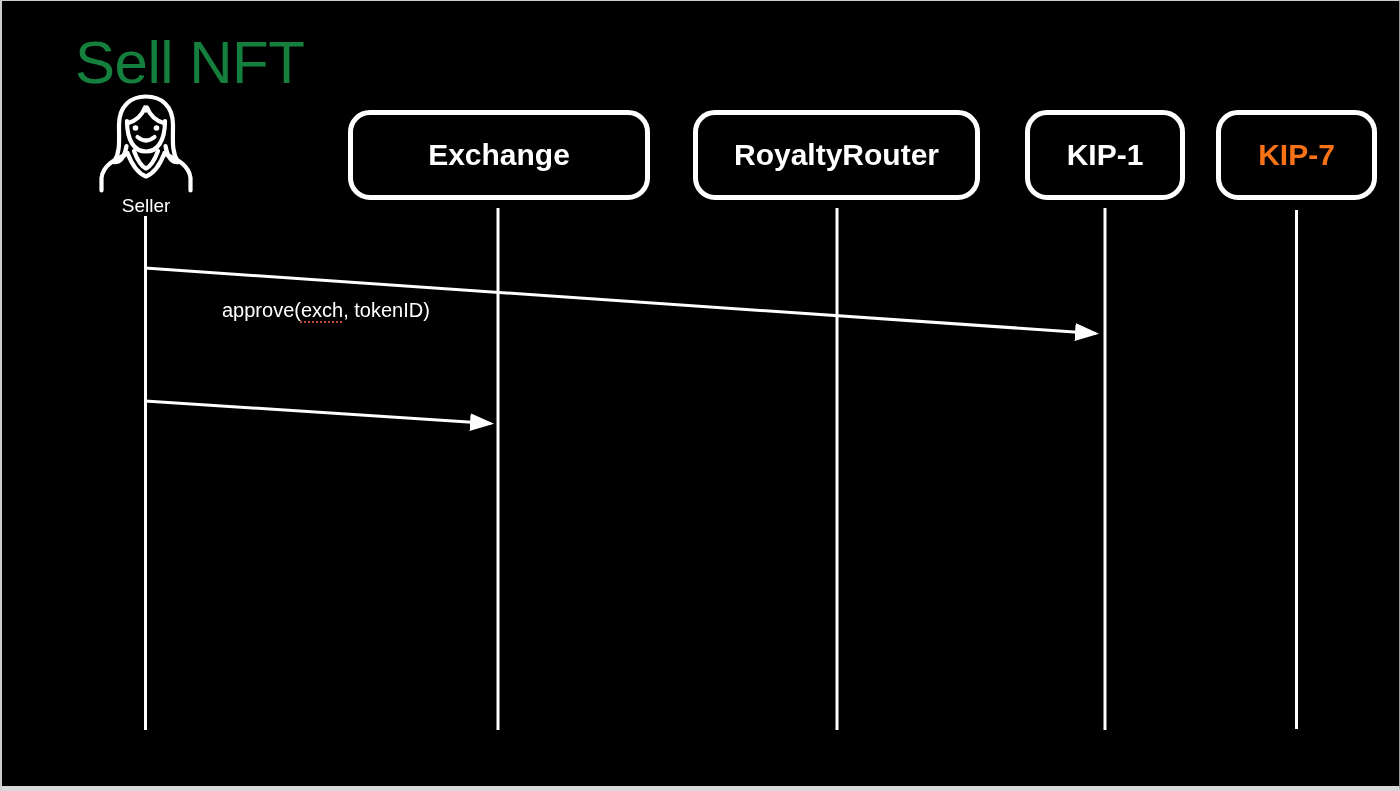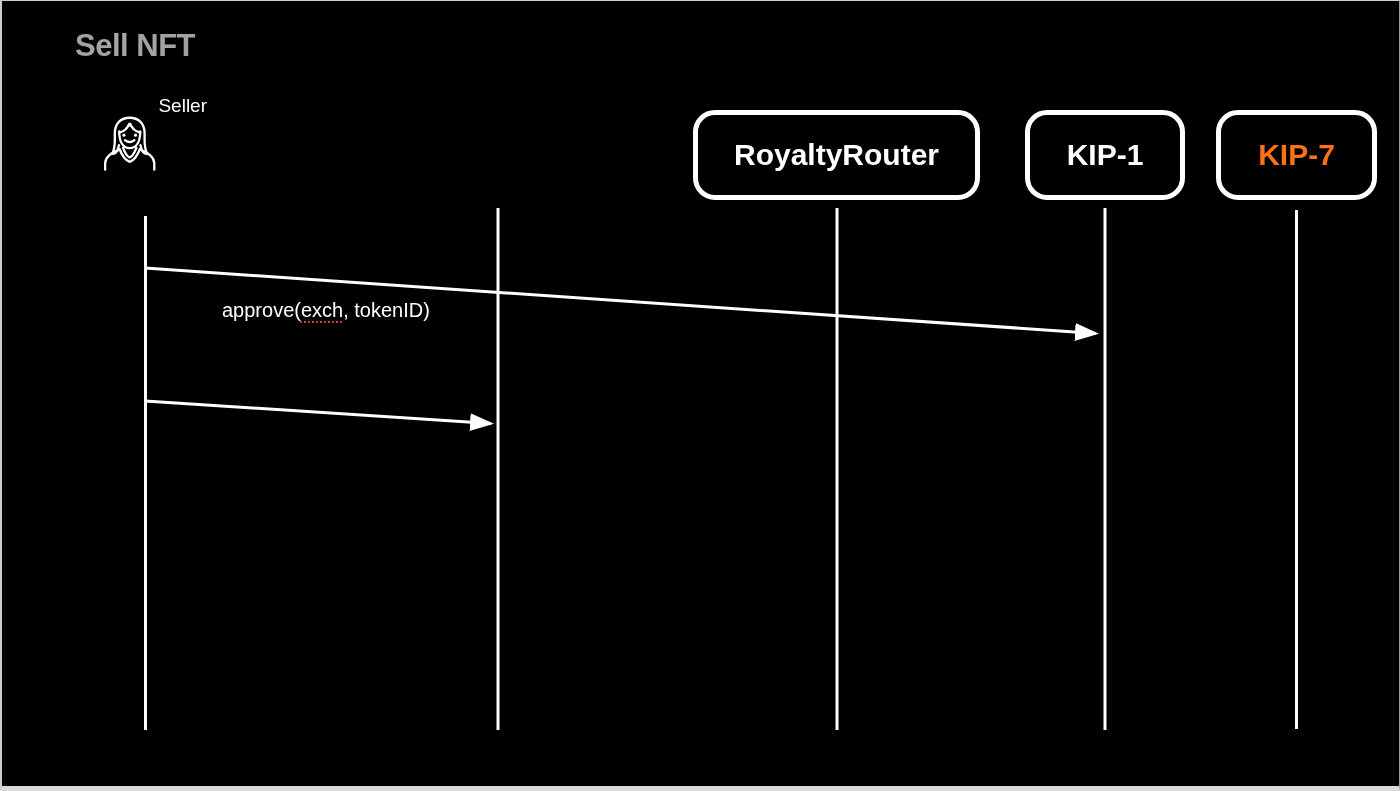--- a/index.html
+++ b/index.html
@@ -3,23 +3,23 @@
 <meta charset="utf-8">
 <style>
   html,body{margin:0;padding:0;background:#000;}
   body{width:1400px;height:791px;position:relative;overflow:hidden;
        font-family:"Liberation Sans", sans-serif;color:#fff;}
   .stage{position:absolute;inset:0;background:#000;}
   .frame{position:absolute;inset:0;box-sizing:border-box;pointer-events:none;
          border-top:1px solid #cdcdcd;border-left:2px solid #cdcdcd;
          border-right:1px solid #9a9a9a;border-bottom:5px solid #d9d9d9;z-index:50;}
   .title{position:absolute;left:75px;top:28px;margin:0;
-         font-size:31px;font-weight:bold;letter-spacing:-0.5px;color:#a3a3a3;}
-  .actor{position:absolute;left:101px;top:94px;width:106px;
-         display:flex;}
+         font-size:60px;font-weight:normal;letter-spacing:-0.5px;color:#15803d;}
+  .actor{position:absolute;left:93px;top:94px;width:106px;
+         display:flex;flex-direction:column;align-items:center;}
   .actor-label{font-size:19px;color:#fff;line-height:1;margin-top:2px;}
   .overlay{position:absolute;left:0;top:0;width:1400px;height:791px;}
   .pbox{position:absolute;top:110px;height:90px;box-sizing:border-box;
         border:5px solid #fff;border-radius:22px;background:#000;
         display:flex;align-items:center;justify-content:center;
         font-weight:bold;font-size:30px;color:#fff;z-index:5;}
   #box-exchange{left:348px;width:302px;}
   #box-royaltyrouter{left:693px;width:287px;}
   #box-kip17{left:1025px;width:160px;}
   #box-kip7{left:1216px;width:161px;}
@@ -65,20 +65,23 @@
     </defs>
     <line x1="145.5" y1="216" x2="145.5" y2="730" stroke="#fff" stroke-width="3"></line>
     <line x1="498" y1="208" x2="498" y2="730" stroke="#fff" stroke-width="3"></line>
     <line x1="837" y1="208" x2="837" y2="730" stroke="#fff" stroke-width="3"></line>
     <line x1="1105" y1="208" x2="1105" y2="730" stroke="#fff" stroke-width="3"></line>
     <line x1="1296.5" y1="210" x2="1296.5" y2="729" stroke="#fff" stroke-width="3"></line>
     <line x1="145" y1="268" x2="1096" y2="333.5" stroke="#fff" stroke-width="3" marker-end="url(#ah)"></line>
     <line x1="145" y1="401" x2="491" y2="423.5" stroke="#fff" stroke-width="3" marker-end="url(#ah)"></line>
   </svg>
 
+  <div class="pbox" id="box-exchange">
+    <span>Exchange</span>
+  </div>
   <div class="pbox" id="box-royaltyrouter">
     <span>RoyaltyRouter</span>
   </div>
   <div class="pbox" id="box-kip17">
     <span>KIP-1</span>
   </div>
   <div class="pbox" id="box-kip7">
     <span class="accent-text">KIP-7</span>
   </div>
 

